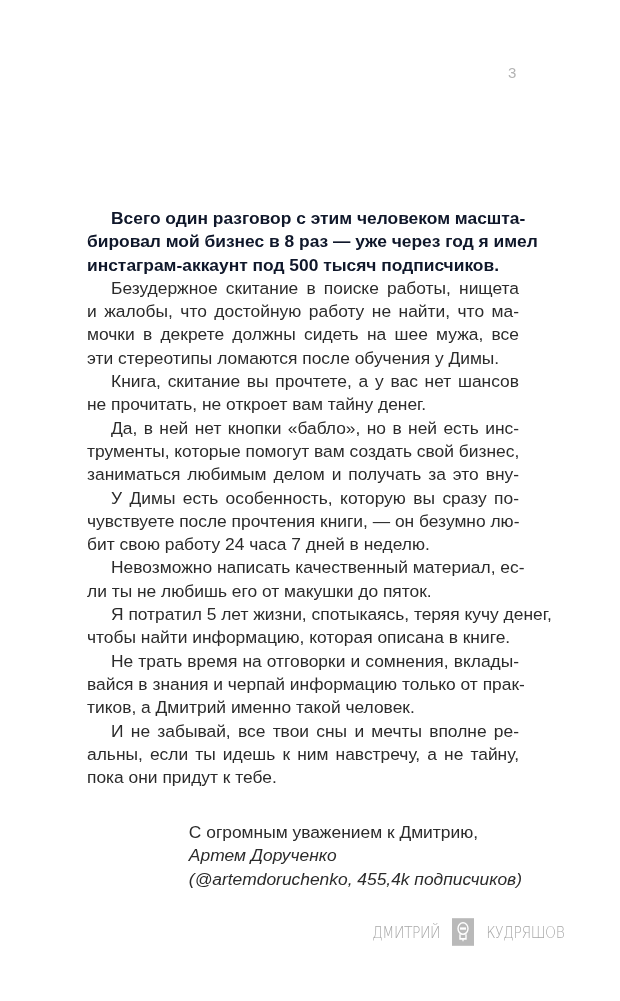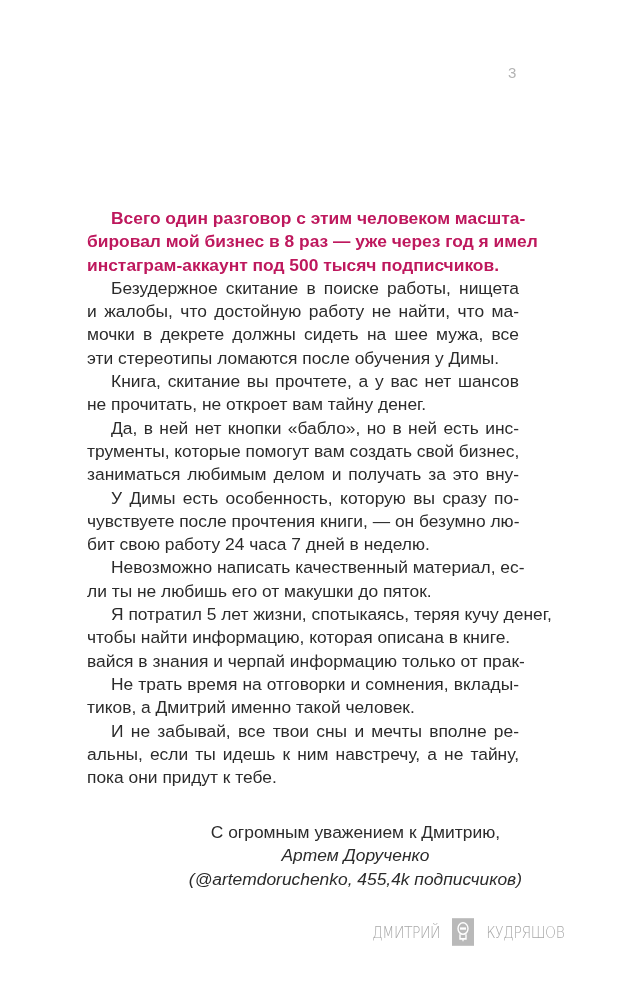--- a/index.html
+++ b/index.html
@@ -41,27 +41,27 @@
       height: 23.3px;
     }
     .line.last {
       text-align-last: left;
     }
     .line.indent {
       padding-left: 24px;
     }
     .bold .line {
       font-weight: bold;
-      color: #be185d;
+      color: #0f172a;
     }
     .signature {
       position: absolute;
       right: 98px;
       top: 821px;
-      text-align: center;
+      text-align: left;
       font-size: 17.4px;
       line-height: 23.3px;
       color: #2b2b2b;
     }
     .signature .italic {
       font-style: italic;
     }
     .footer {
       position: absolute;
       top: 920px;
@@ -128,22 +128,22 @@
     <span class="line indent">Невозможно написать качественный материал, ес-</span>
     <span class="line last">ли ты не любишь его от макушки до пяток.</span>
   </div>
 
   <div>
     <span class="line indent">Я потратил 5 лет жизни, спотыкаясь, теряя кучу денег,</span>
     <span class="line last">чтобы найти информацию, которая описана в книге.</span>
   </div>
 
   <div>
+    <span class="line indent">Не трать время на отговорки и сомнения, вклады-</span>
     <span class="line">вайся в знания и черпай информацию только от прак-</span>
-    <span class="line indent">Не трать время на отговорки и сомнения, вклады-</span>
     <span class="line last">тиков, а Дмитрий именно такой человек.</span>
   </div>
 
   <div>
     <span class="line indent">И не забывай, все твои сны и мечты вполне ре-</span>
     <span class="line">альны, если ты идешь к ним навстречу, а не тайну,</span>
     <span class="line last">пока они придут к тебе.</span>
   </div>
 </div>
 

